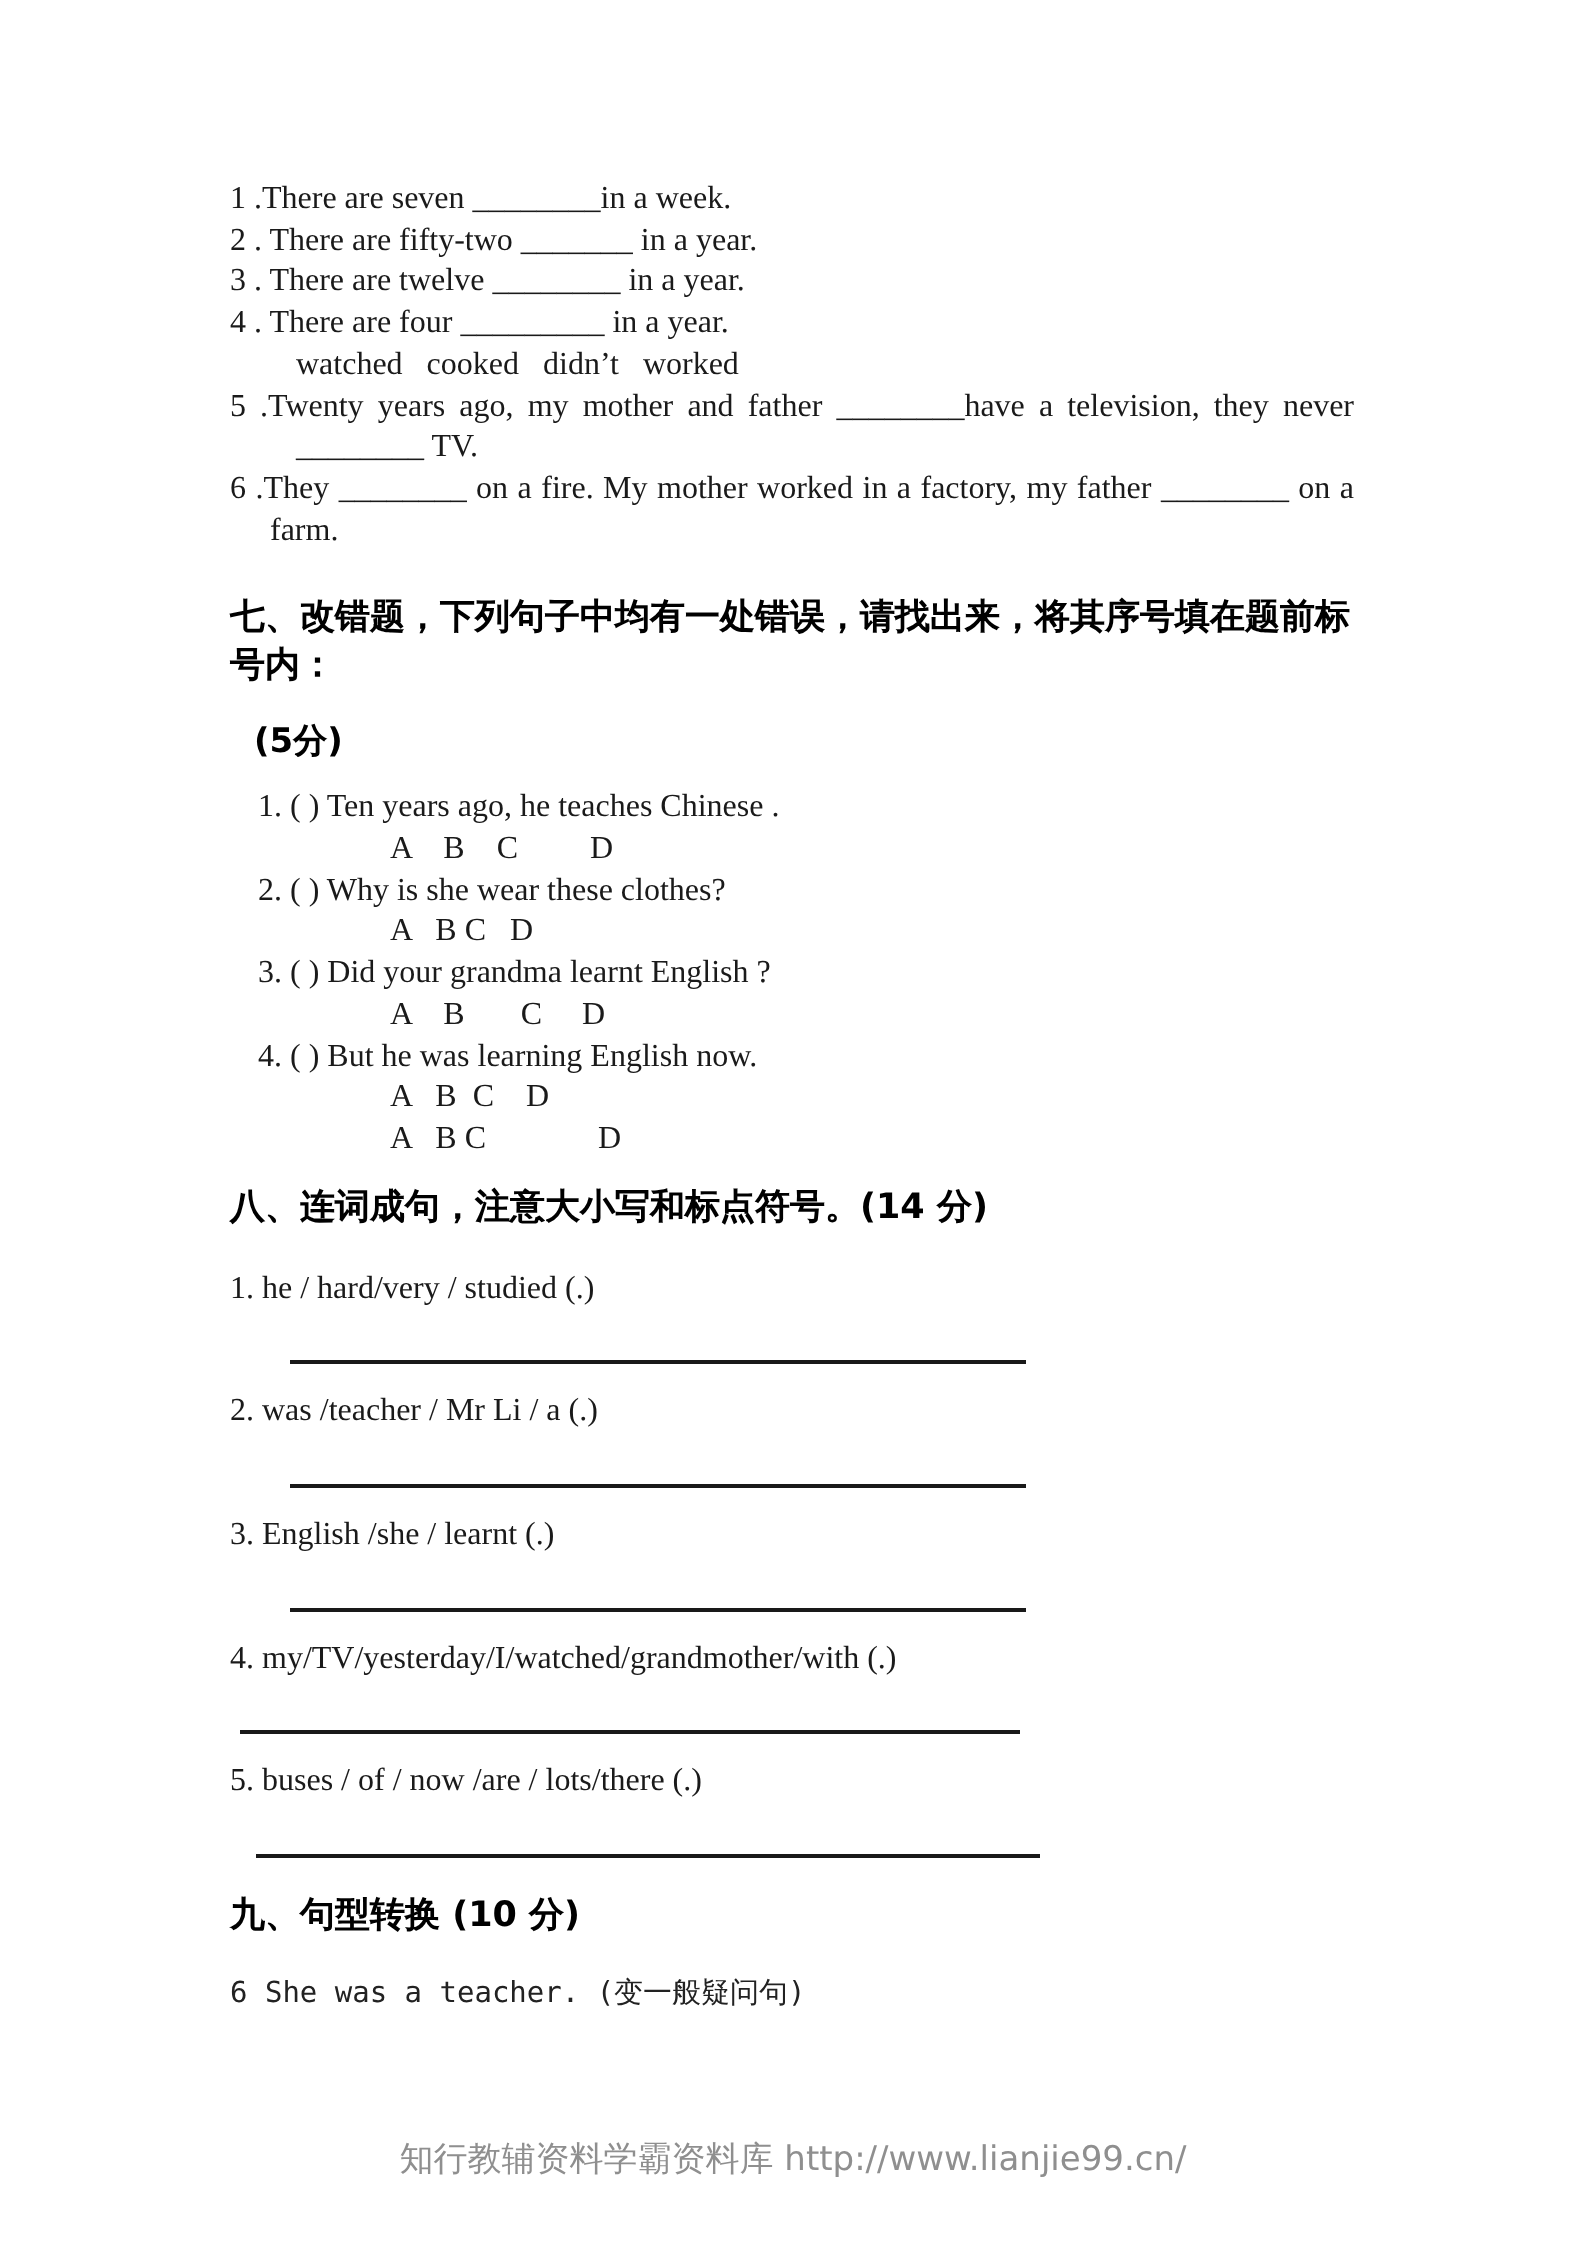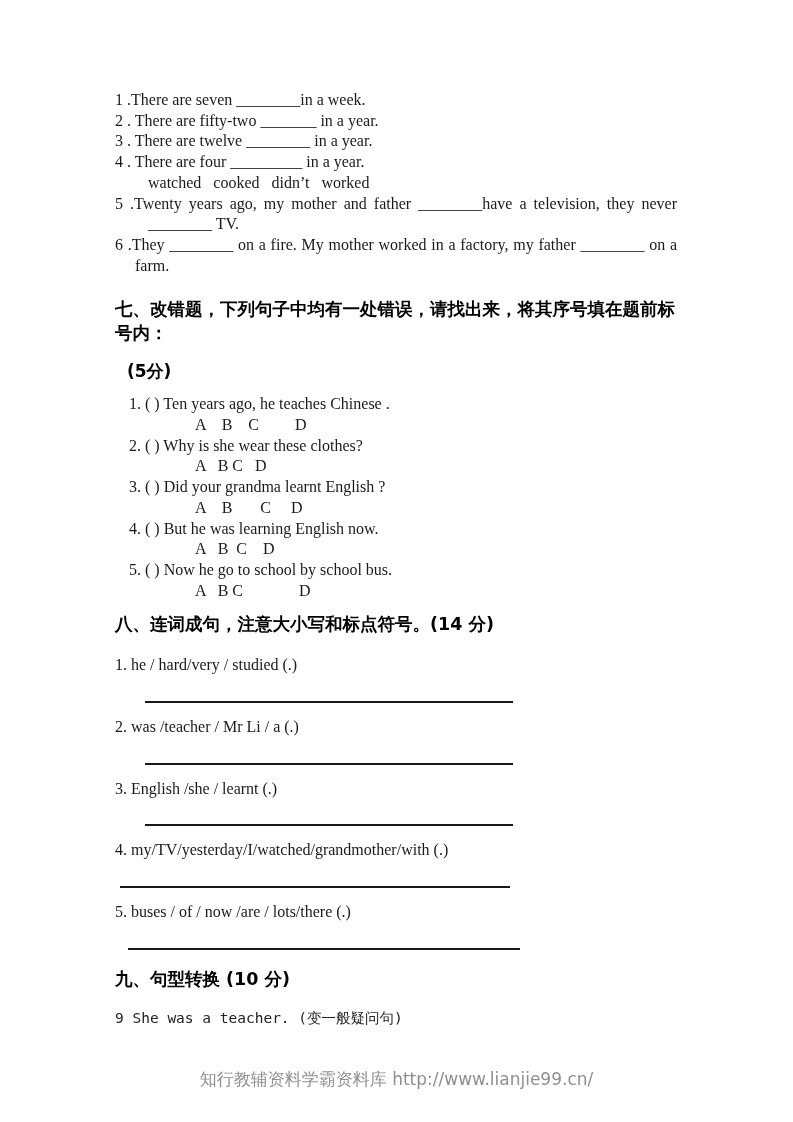--- a/index.html
+++ b/index.html
@@ -100,40 +100,39 @@
       <div class="points">(5分)</div>
       <div class="q7block">
         <div class="line q7t">1. (      ) Ten years ago, he teaches Chinese .</div>
         <div class="line q7o">A    B    C         D</div>
         <div class="line q7t">2. (      ) Why is she wear these clothes?</div>
         <div class="line q7o">A   B C   D</div>
         <div class="line q7t">3. (      ) Did your grandma learnt English ?</div>
         <div class="line q7o">A    B       C     D</div>
         <div class="line q7t">4. (      ) But he was learning English now.</div>
         <div class="line q7o">A   B  C    D</div>
-        <div class="line q7t">5. (      ) Now he go to school by school bus.</div>
         <div class="line q7o">A   B C              D</div>
       </div>
     </div>
 
     <div>
       <div class="h2 h8">八、连词成句，注意大小写和标点符号。(14 分)</div>
       <div class="line q8t q8t-first">1. he / hard/very / studied    (.)</div>
       <div class="ans"></div>
       <div class="line q8t">2. was /teacher / Mr Li / a    (.)</div>
       <div class="ans"></div>
       <div class="line q8t">3. English /she / learnt    (.)</div>
       <div class="ans"></div>
       <div class="line q8t">4. my/TV/yesterday/I/watched/grandmother/with  (.)</div>
       <div class="ans ans4"></div>
       <div class="line q8t">5. buses / of / now /are / lots/there  (.)</div>
       <div class="ans ans5"></div>
     </div>
 
     <div>
       <div class="h2 h9">九、句型转换 (10 分)</div>
-      <div class="q9">9 She was a teacher. (变一般疑问句)</div>
+      <div class="q9">6 She was a teacher. (变一般疑问句)</div>
     </div>
 
   </div>
 
   <div class="footer">知行教辅资料学霸资料库 http://www.lianjie99.cn/</div>
 </div>
 
 </body></html>

